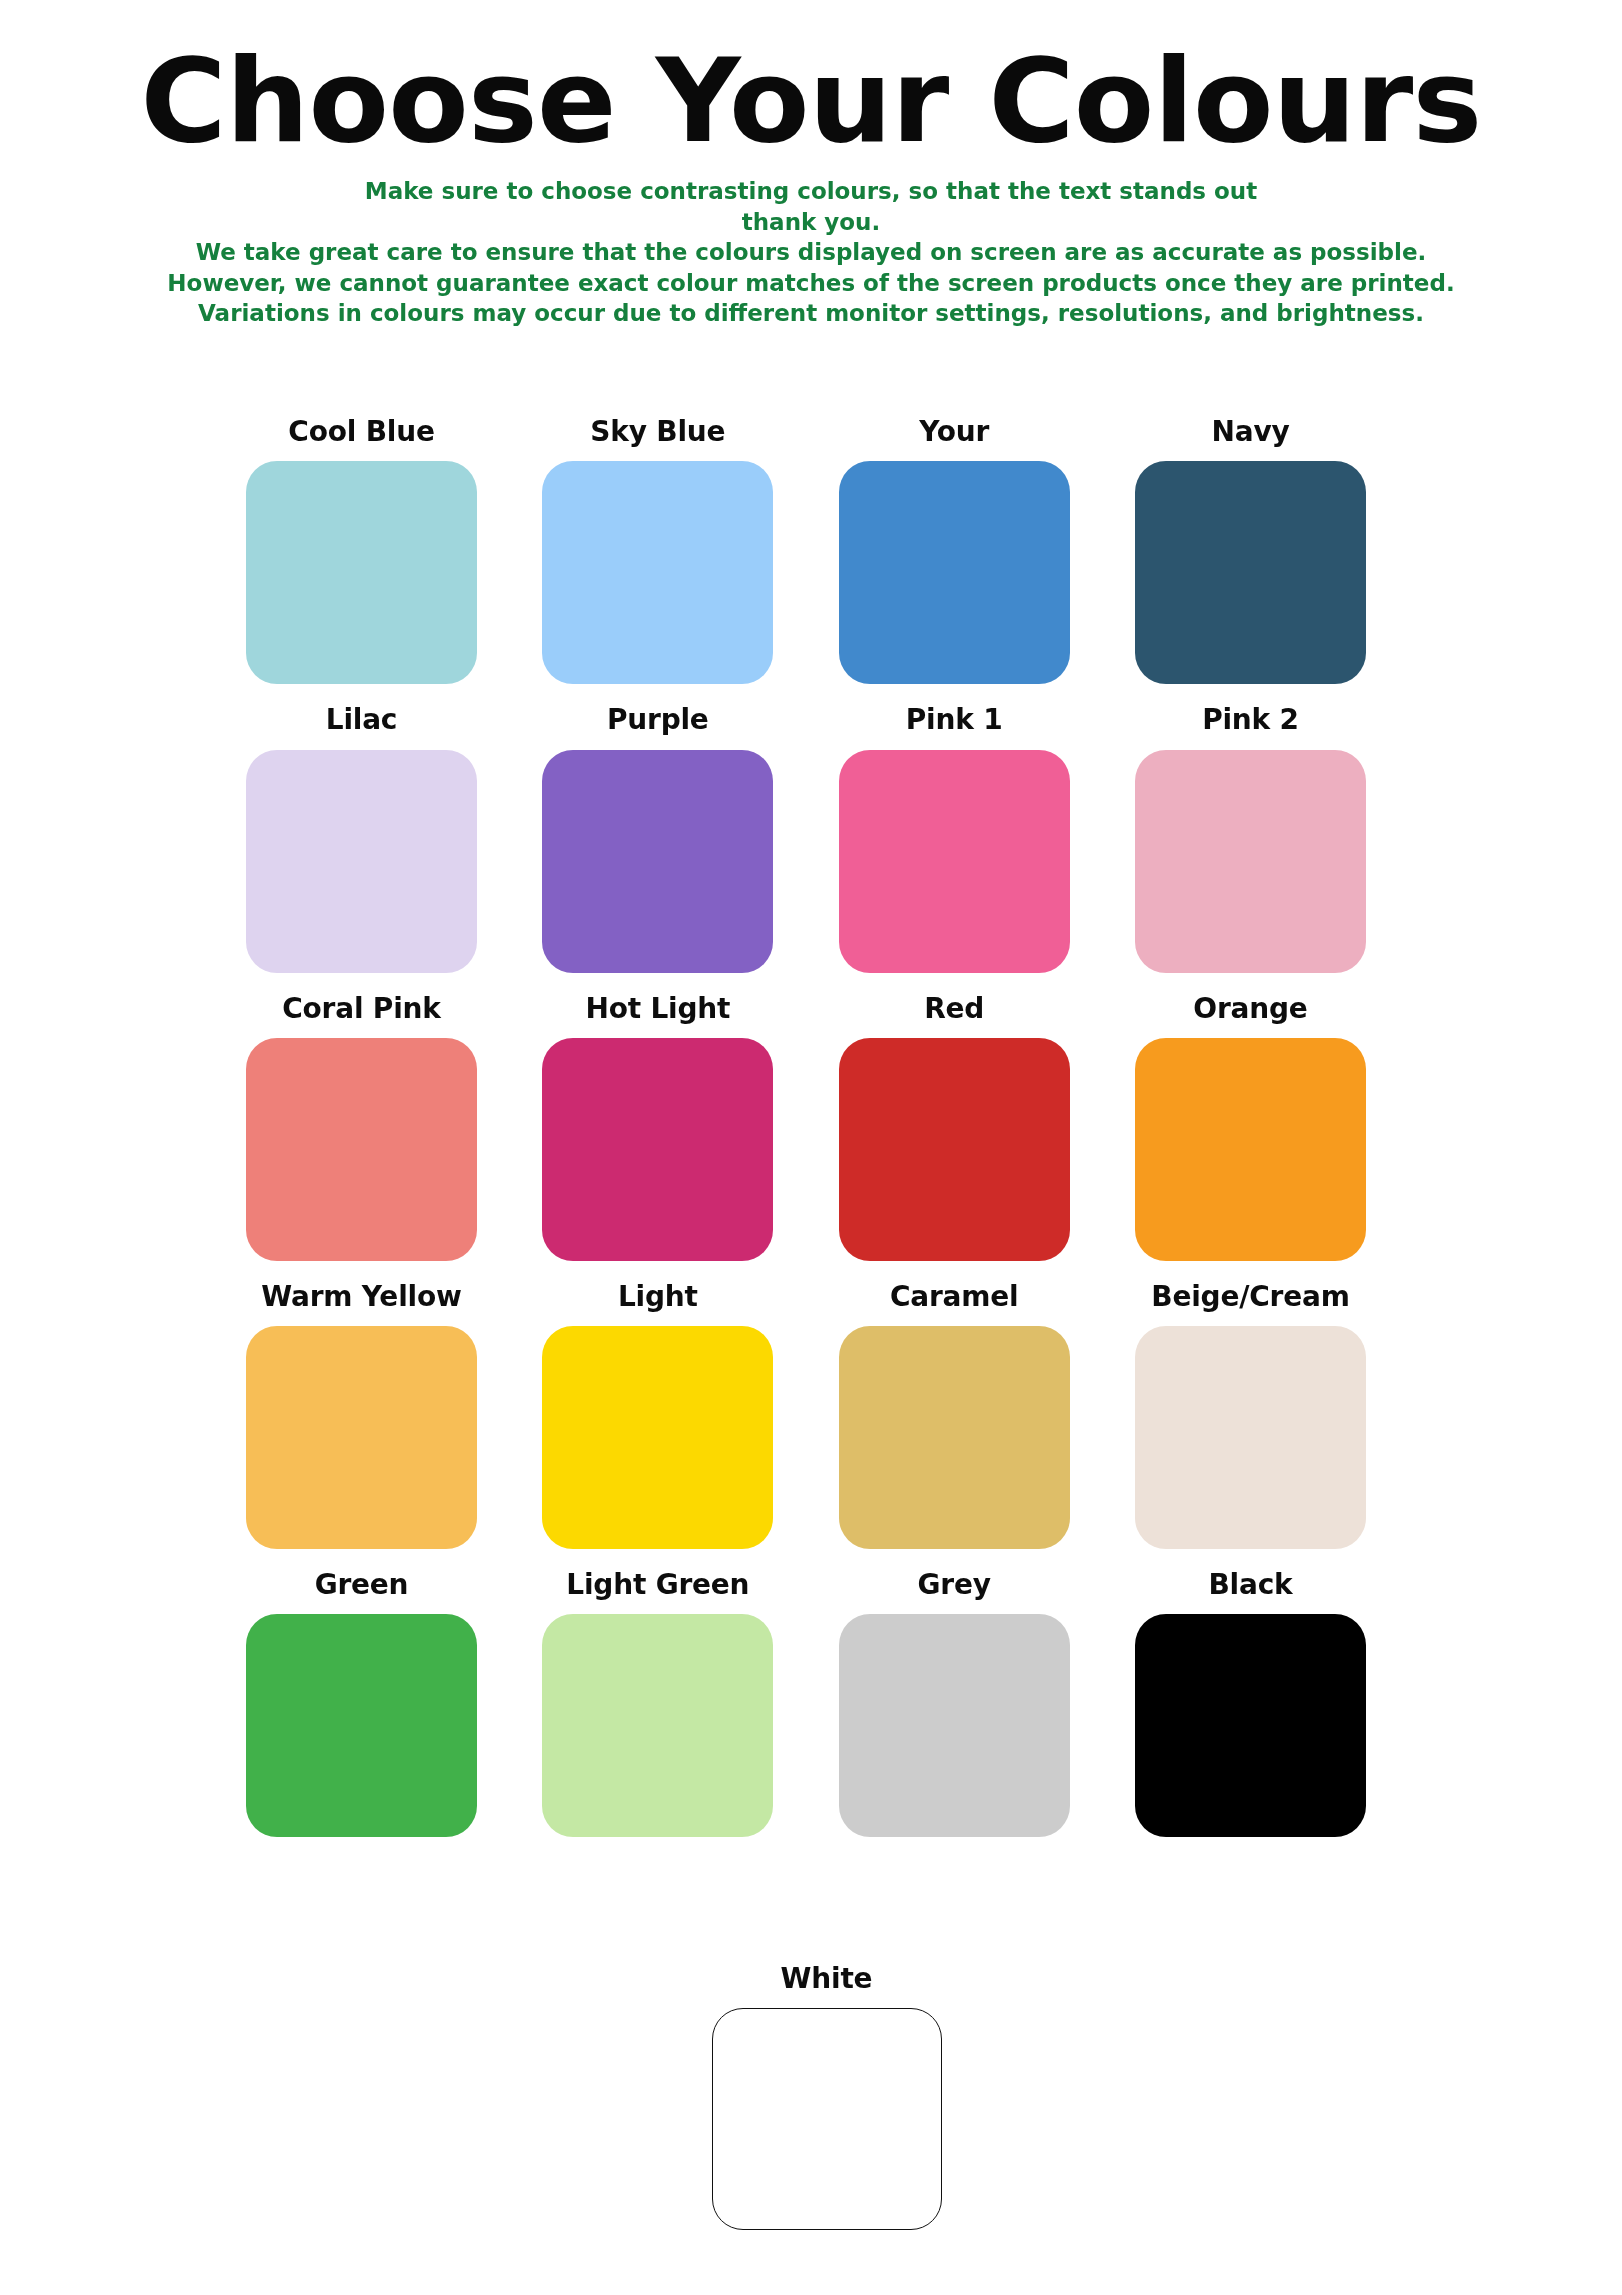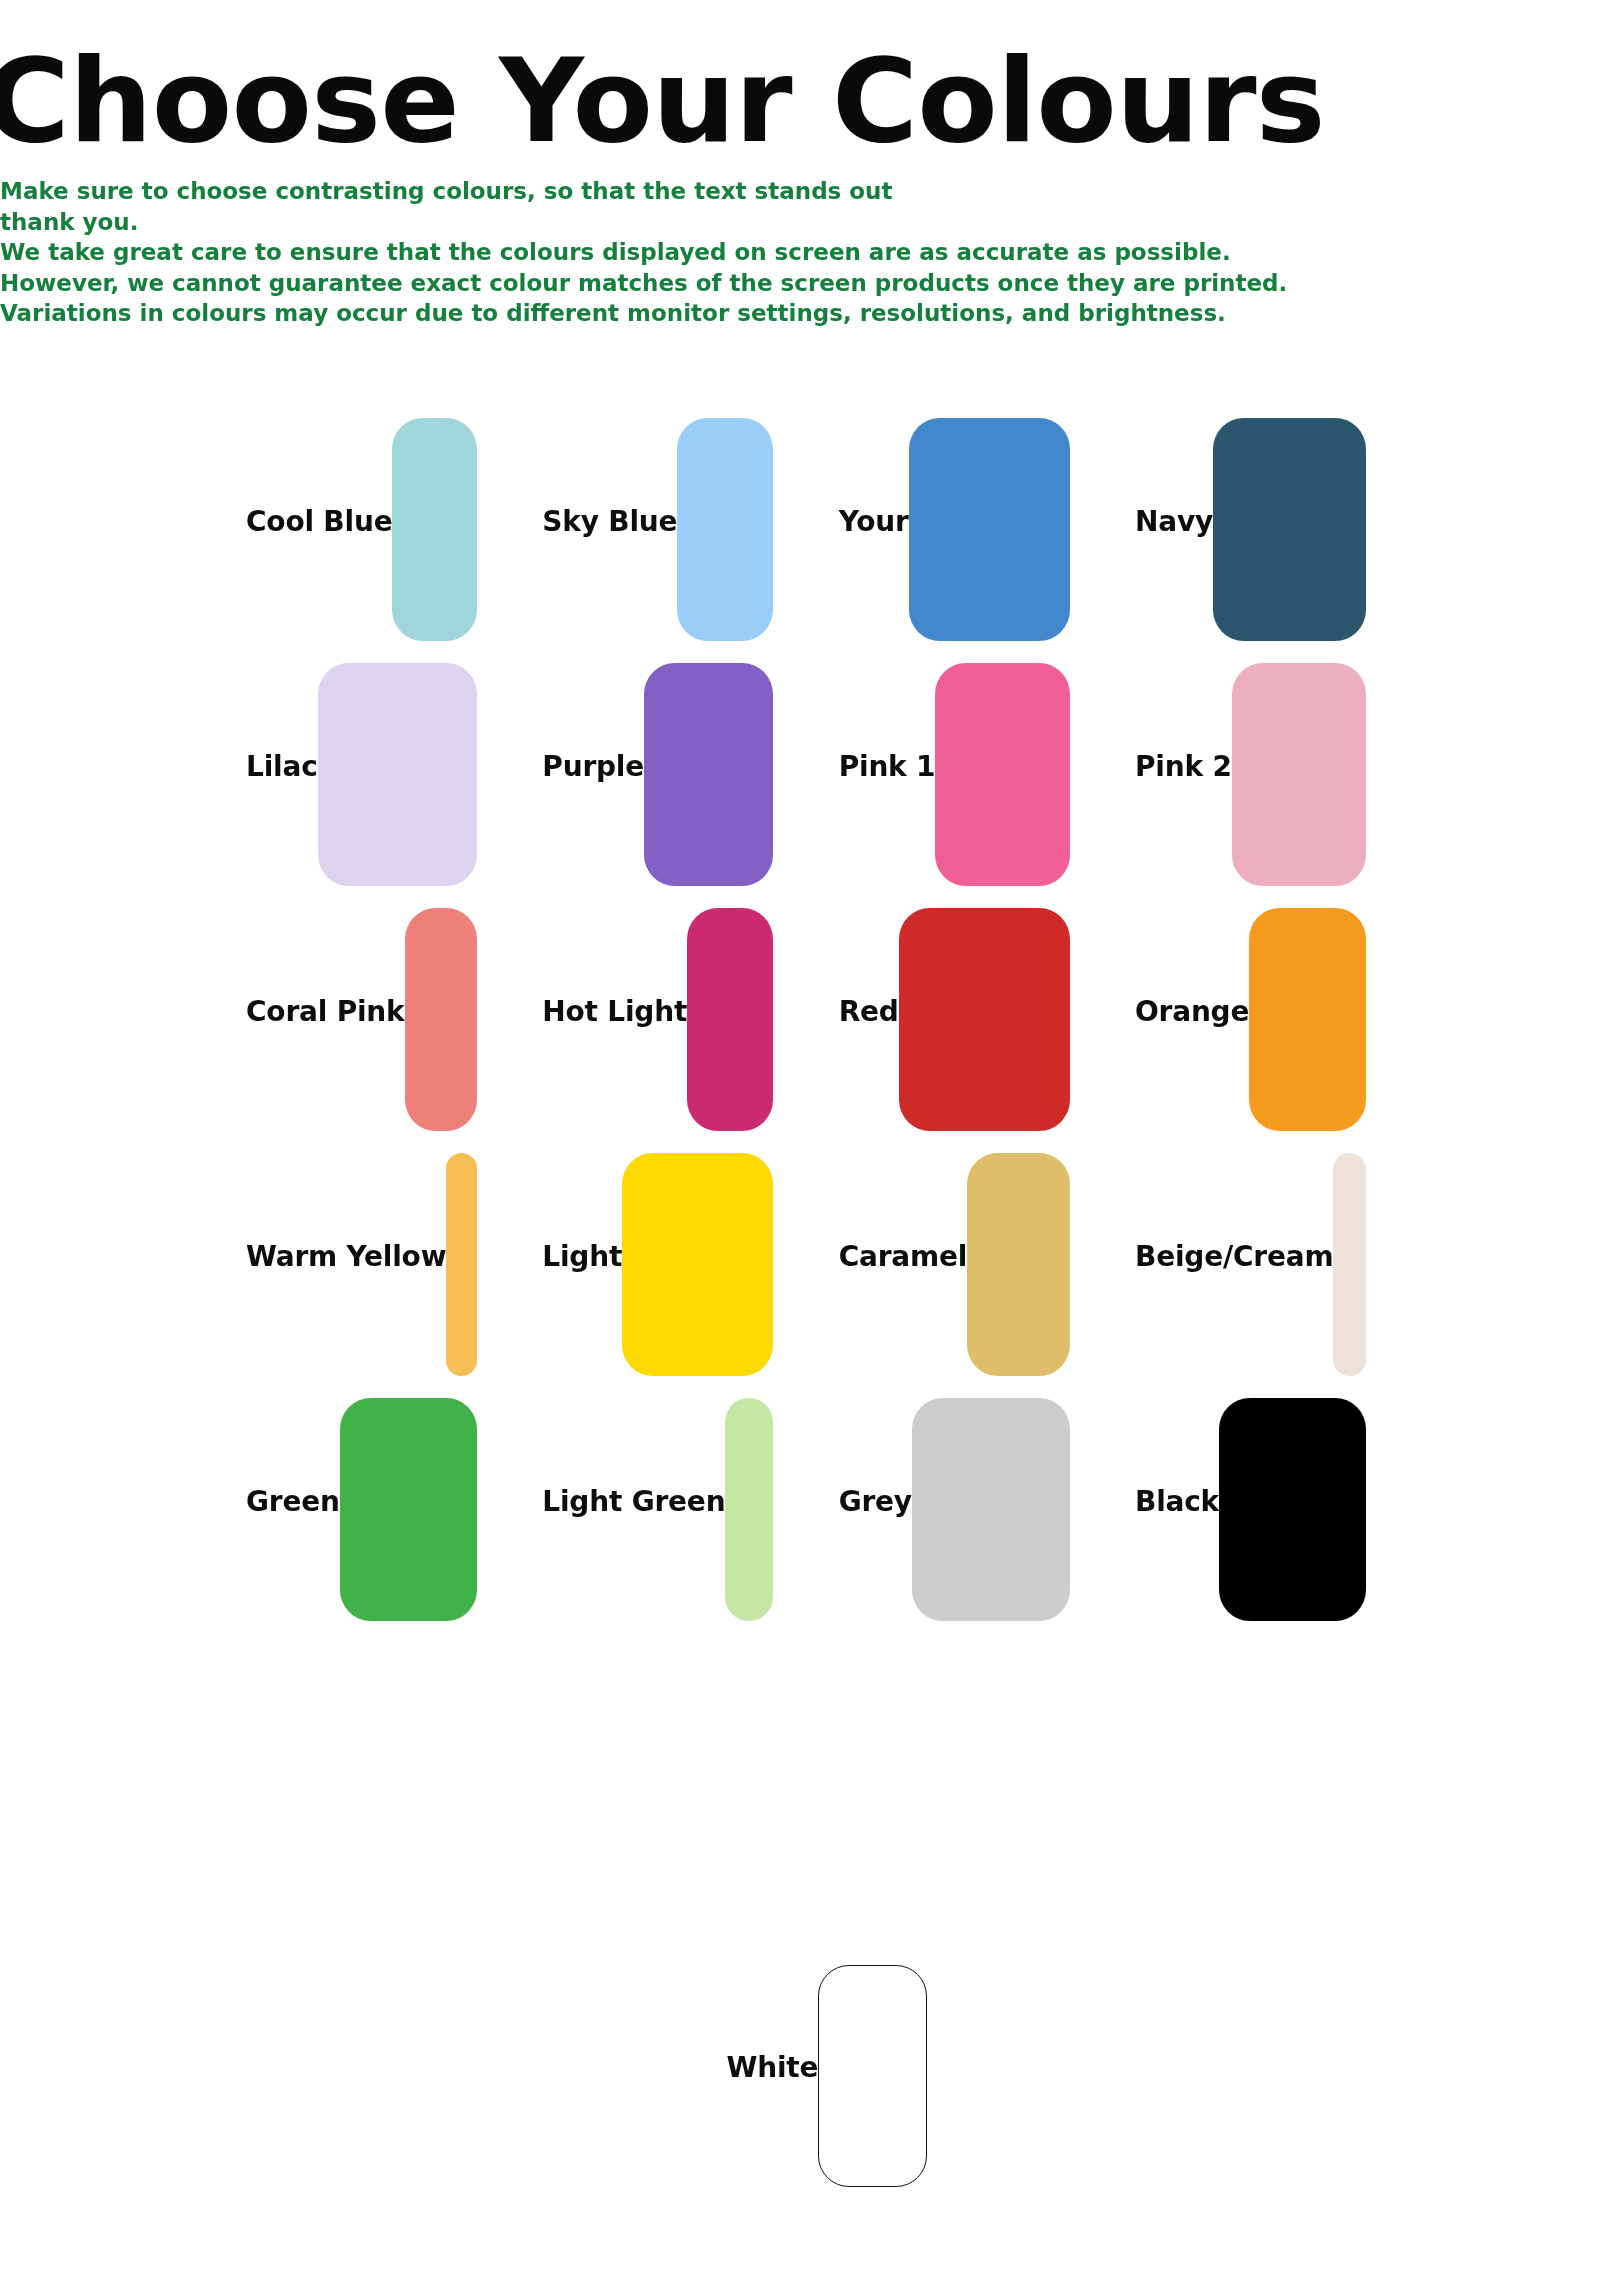--- a/index.html
+++ b/index.html
@@ -21,21 +21,21 @@
     position:relative;
     width:1622px;
     height:2295px;
     background:#ffffff;
   }
 
   
   .header {
     width:100%;
     padding-top:44px;
-    text-align:left;
+    text-align:center;
   }
 
   .page-title {
     font-family:"DejaVu Sans", sans-serif;
     font-weight:700;
     font-size:115px;
     line-height:1.0;
     letter-spacing:-0.8px;
     transform:scaleX(1.02);
     color:#0a0a0a;
@@ -62,21 +62,21 @@
 
   .row {
     display:flex;
     justify-content:space-between;
     margin-bottom:22px;
   }
 
   .cell {
     width:231px;
     display:flex;
-    flex-direction:row;
+    flex-direction:column;
     align-items:center;
   }
 
   .swatch-label {
     font-family:"DejaVu Sans", sans-serif;
     font-weight:700;
     font-size:28px;
     line-height:1.0;
     color:#0d0d0d;
     white-space:nowrap;

